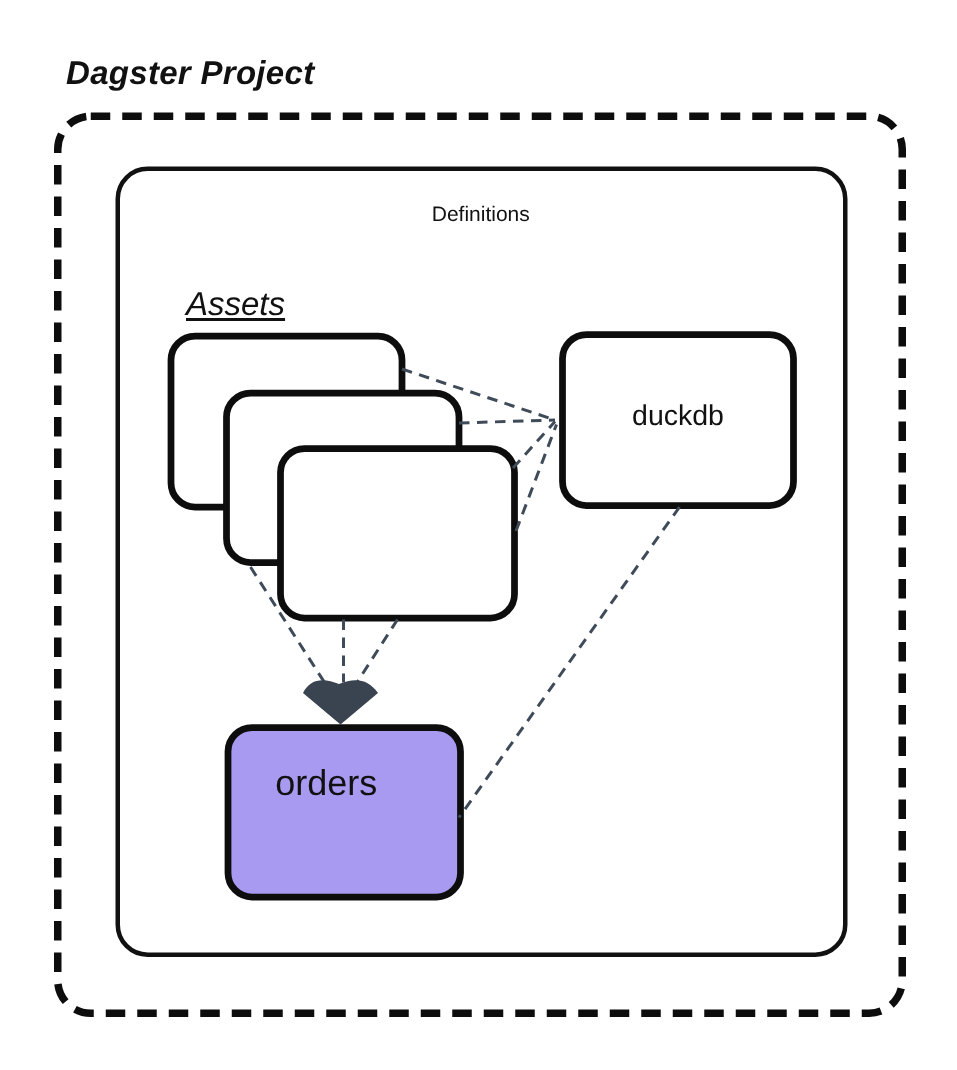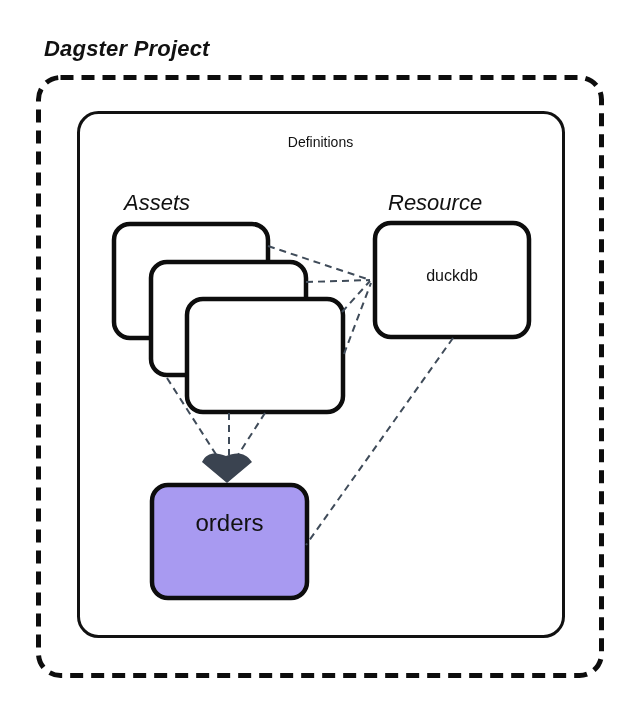--- a/index.html
+++ b/index.html
@@ -17,32 +17,32 @@
     left:44px;top:36px;
     font-size:22px;font-style:italic;font-weight:600;
     letter-spacing:.2px;
   }
   .lbl-definitions{
     left:78px;top:134px;width:485px;
     text-align:center;font-size:14px;font-weight:400;
   }
   .lbl-assets{
     left:124px;top:190px;
-    font-size:22px;font-style:italic;font-weight:500;
+    font-size:22px;font-style:italic;font-weight:500;text-decoration:underline;
   }
   .lbl-resource{
     left:388px;top:190px;
     font-size:22px;font-style:italic;font-weight:500;
   }
   .lbl-duckdb{
     left:375px;top:267px;width:154px;
-    text-align:center;font-size:16px;font-weight:400;
+    text-align:center;font-size:19px;font-weight:400;
   }
   .lbl-orders{
-    left:152px;top:507px;width:155px;
+    left:140px;top:507px;width:155px;
     text-align:center;font-size:24px;line-height:31px;font-weight:400;
     white-space:normal;
   }
   .lbl-orders span{display:block;}
   .boundary{fill:none;stroke:#0d0d0d;stroke-width:5;stroke-dasharray:13 8;}
   .container-box{fill:none;stroke:#111111;stroke-width:3;}
   .node{fill:#ffffff;stroke:#0d0d0d;stroke-width:4.5;}
   .edge{fill:none;stroke-width:2;stroke-dasharray:7 5;}
 </style>
 </head>
@@ -77,21 +77,20 @@
 
     <path d="M227,483 L202,462 C207,452 216,452 226,456 C236,452 245,452 252,462 Z" stroke="none" fill="#3a4350"></path>
   </svg>
 
   <div class="lbl lbl-title">Dagster Project</div>
 
   <div class="lbl lbl-definitions">Definitions</div>
 
   <div class="lbl lbl-assets">Assets</div>
 
-  <div class="lbl lbl-resource">Resource</div>
 
   <div class="lbl lbl-duckdb">duckdb</div>
 
   <div class="lbl lbl-orders">
     <span>orders</span>
   </div>
 
 </div>
 
 </body></html>

